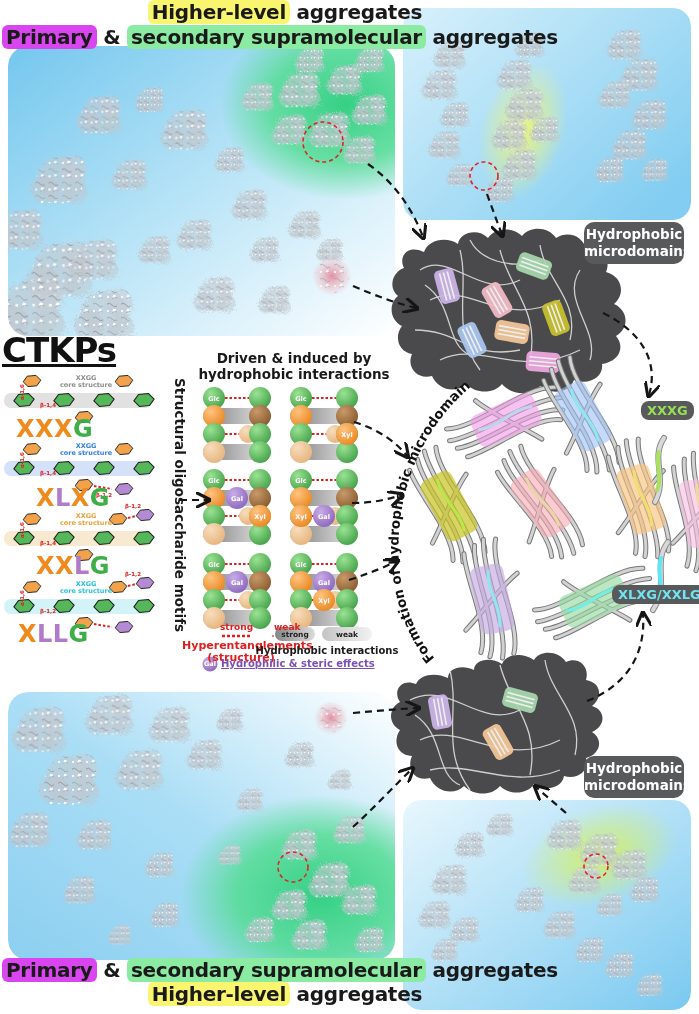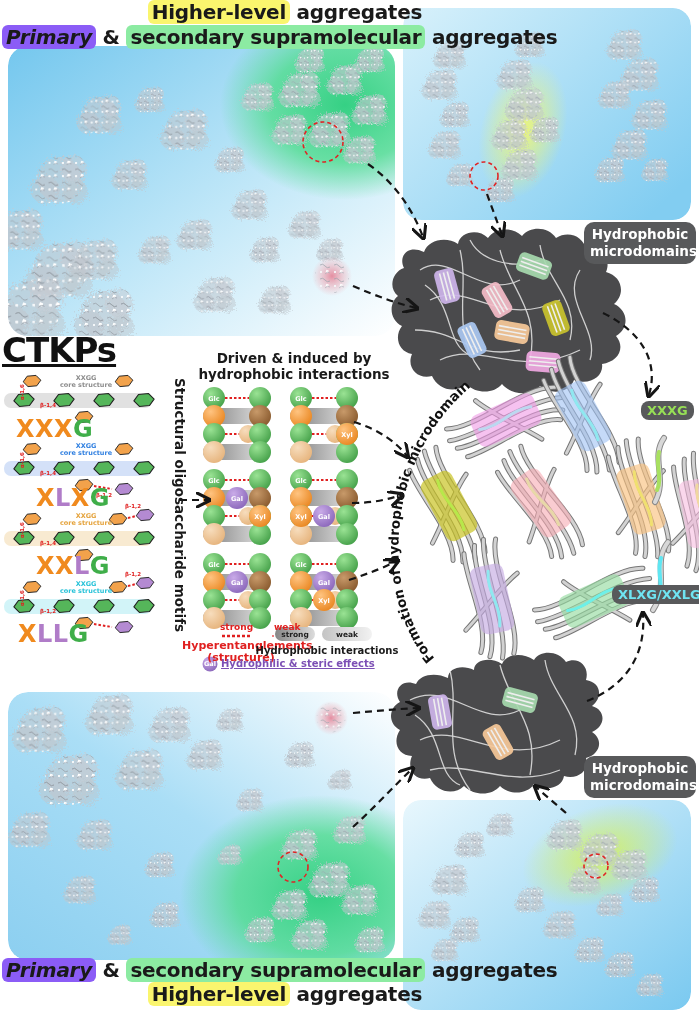--- a/index.html
+++ b/index.html
@@ -4,24 +4,24 @@
 <style>
   html,body{margin:0;padding:0;background:#fff;}
   #page{position:relative;width:699px;height:1014px;background:#fff;overflow:hidden;
         font-family:"DejaVu Sans",sans-serif;}
   svg{display:block;}
   #art{position:absolute;left:0;top:0;z-index:1;}
   .htxt{position:absolute;z-index:5;font-weight:bold;color:#1a1a1a;white-space:nowrap;}
   .lblline{font-size:20px;letter-spacing:-0.3px;}
   .hl{border-radius:6px;padding:0 4px;}
   .hlY{background:#faf56e;}
-  .hlP{background:#8b5cf6;font-style:italic;}
+  .hlP{background:#d946ef;}
   .hlG{background:#8ceba2;}
   .badge{position:absolute;z-index:5;background:#58595b;color:#fff;border-radius:10px;
-         text-align:center;font-weight:bold;font-size:13.5px;line-height:1.25;padding:4px 6px;}
+         text-align:center;font-weight:bold;font-size:13.5px;line-height:1.25;padding:4px 0;}
   .heading{font-size:34px;letter-spacing:-1px;color:#111;text-decoration:underline;}
   .motifLbl{font-size:24px;letter-spacing:0.5px;}
   .lO{color:#f08a1e;} .lP{color:#b07cc8;} .lG{color:#3fae49;}
   .smallbadge{position:absolute;z-index:5;background:#58595b;border-radius:8px;
               font-weight:bold;font-size:13px;padding:2px 6px;}
   .bTxtG{color:#97e056;} .bTxtC{color:#6fe4f2;}
   .redtxt{color:#e02020;}
   .purtxt{color:#7c4fb5;text-decoration:underline;}
   .arr{stroke:#151515;stroke-width:2.2;fill:none;stroke-dasharray:7 5;marker-end:url(#ah);}
   .rdash{stroke:#e02020;stroke-width:2;stroke-dasharray:2.5 2;fill:none;}

